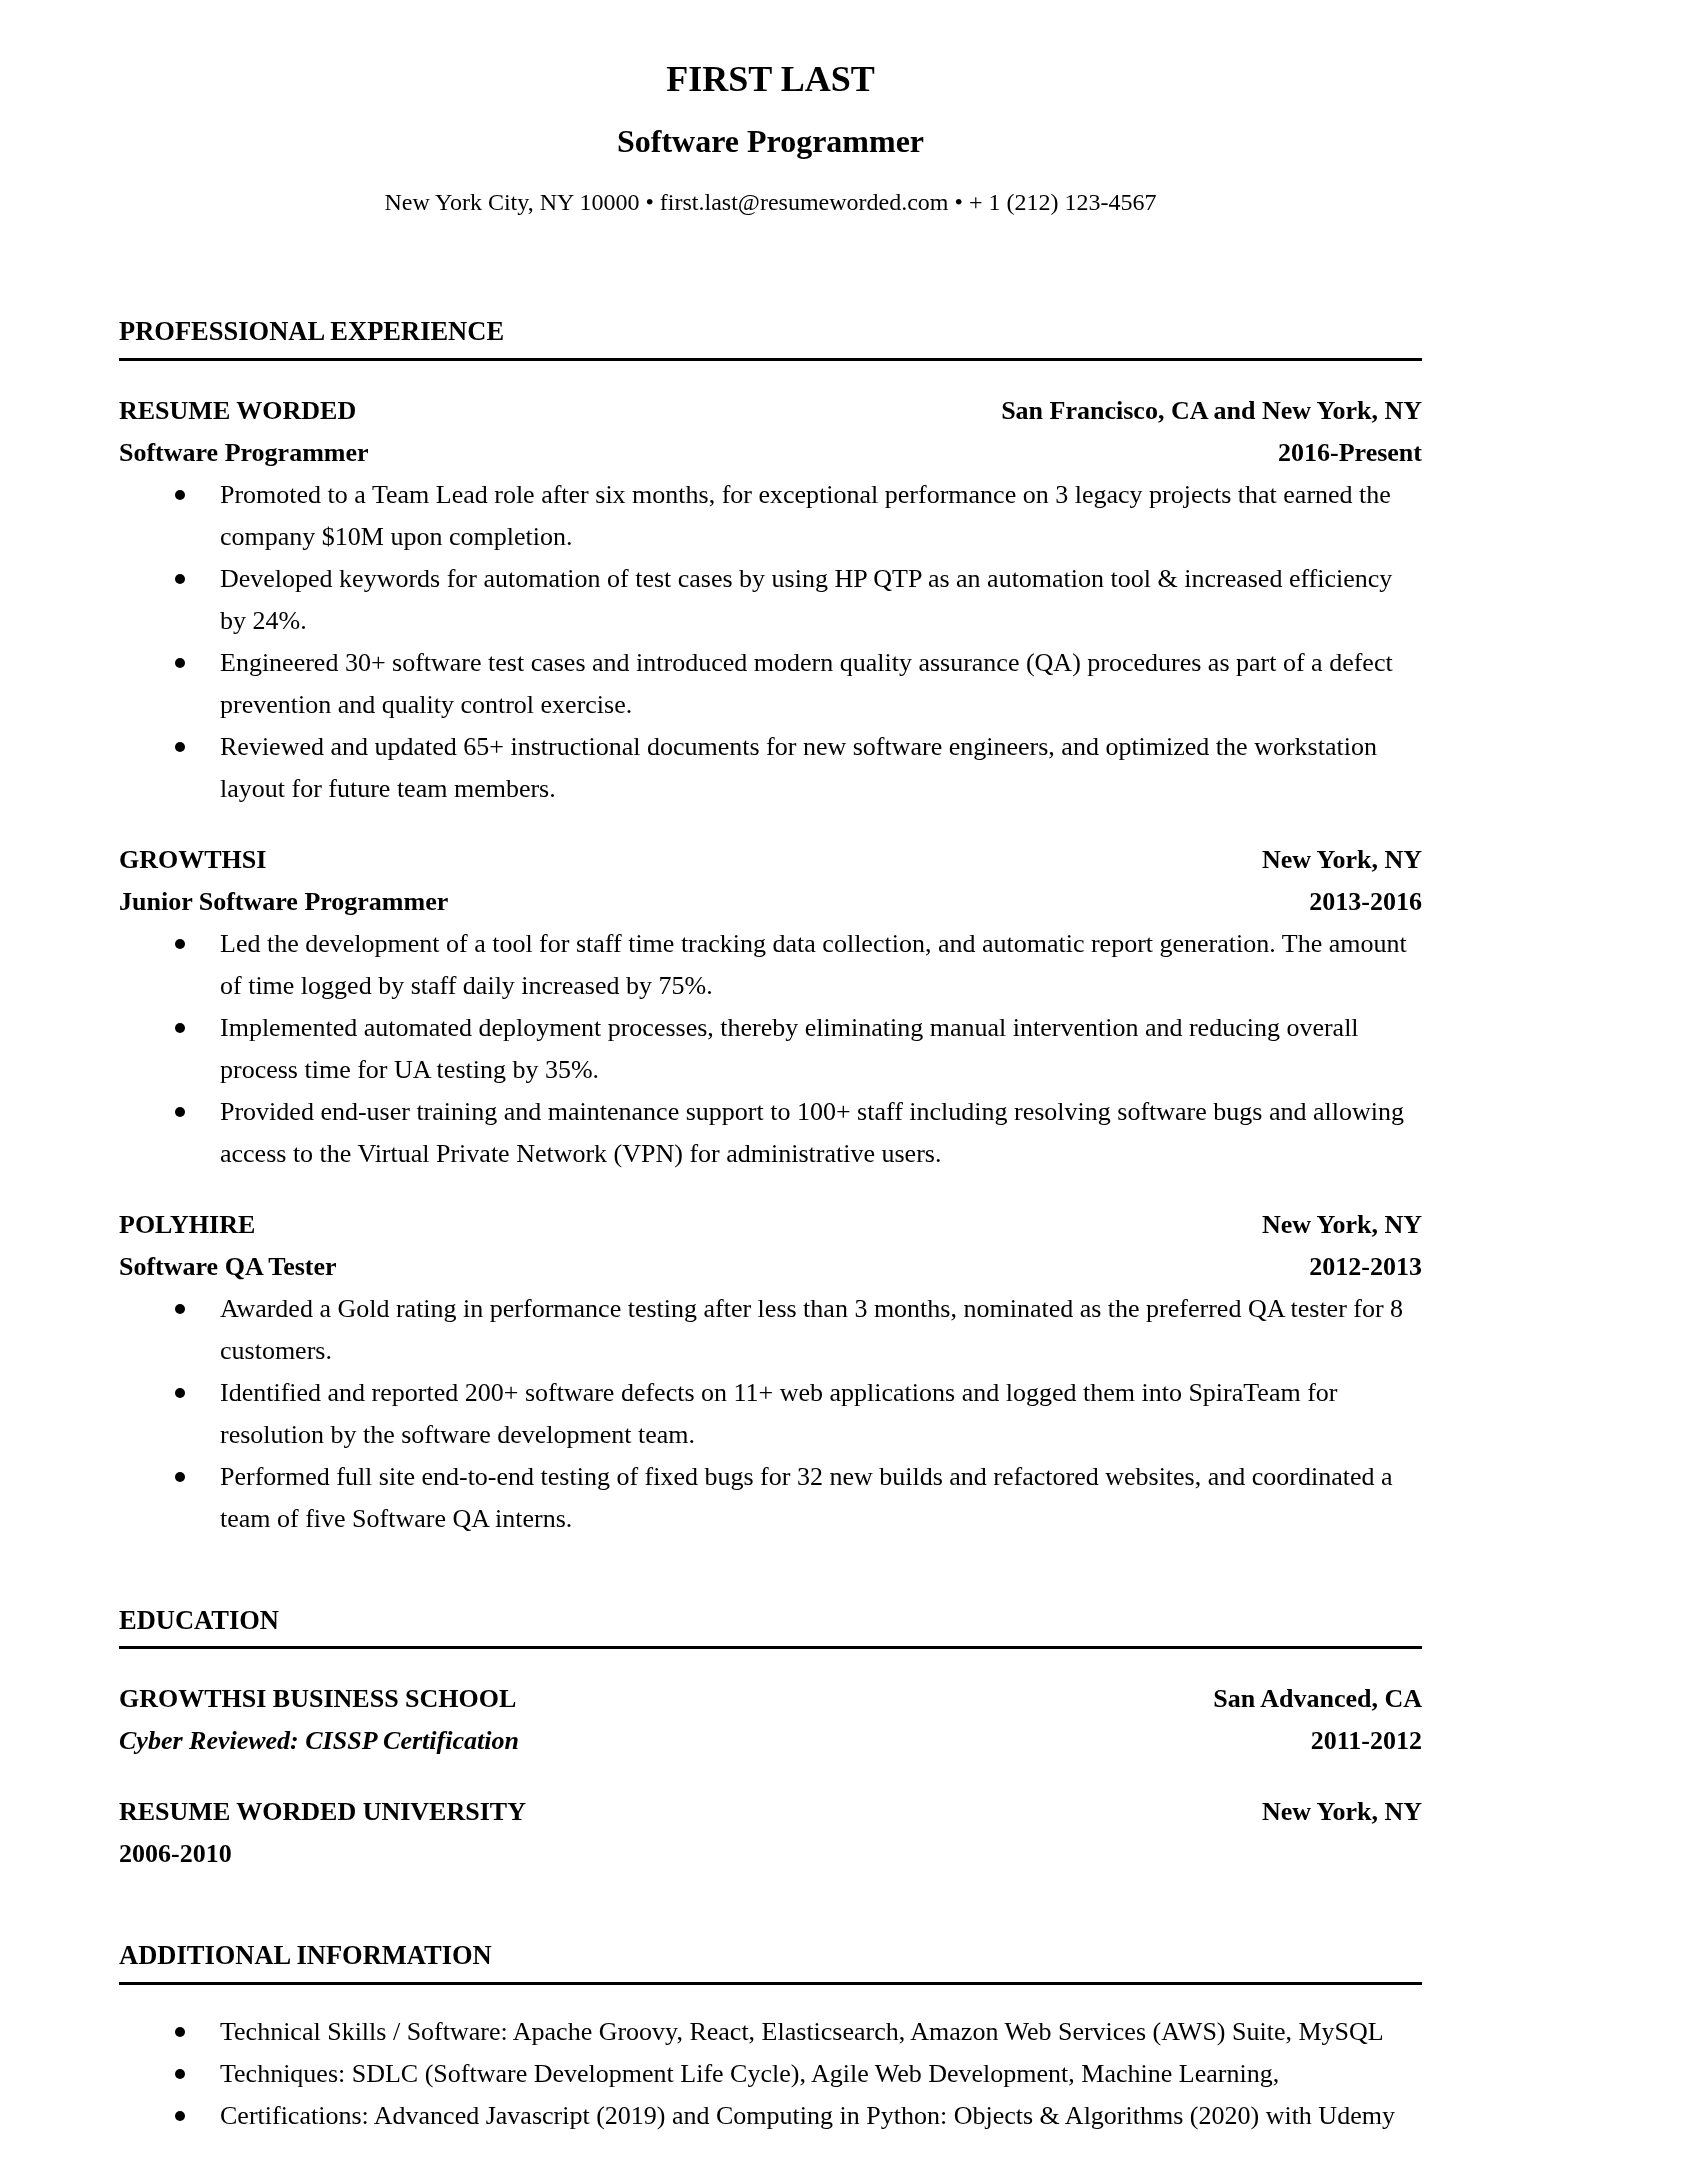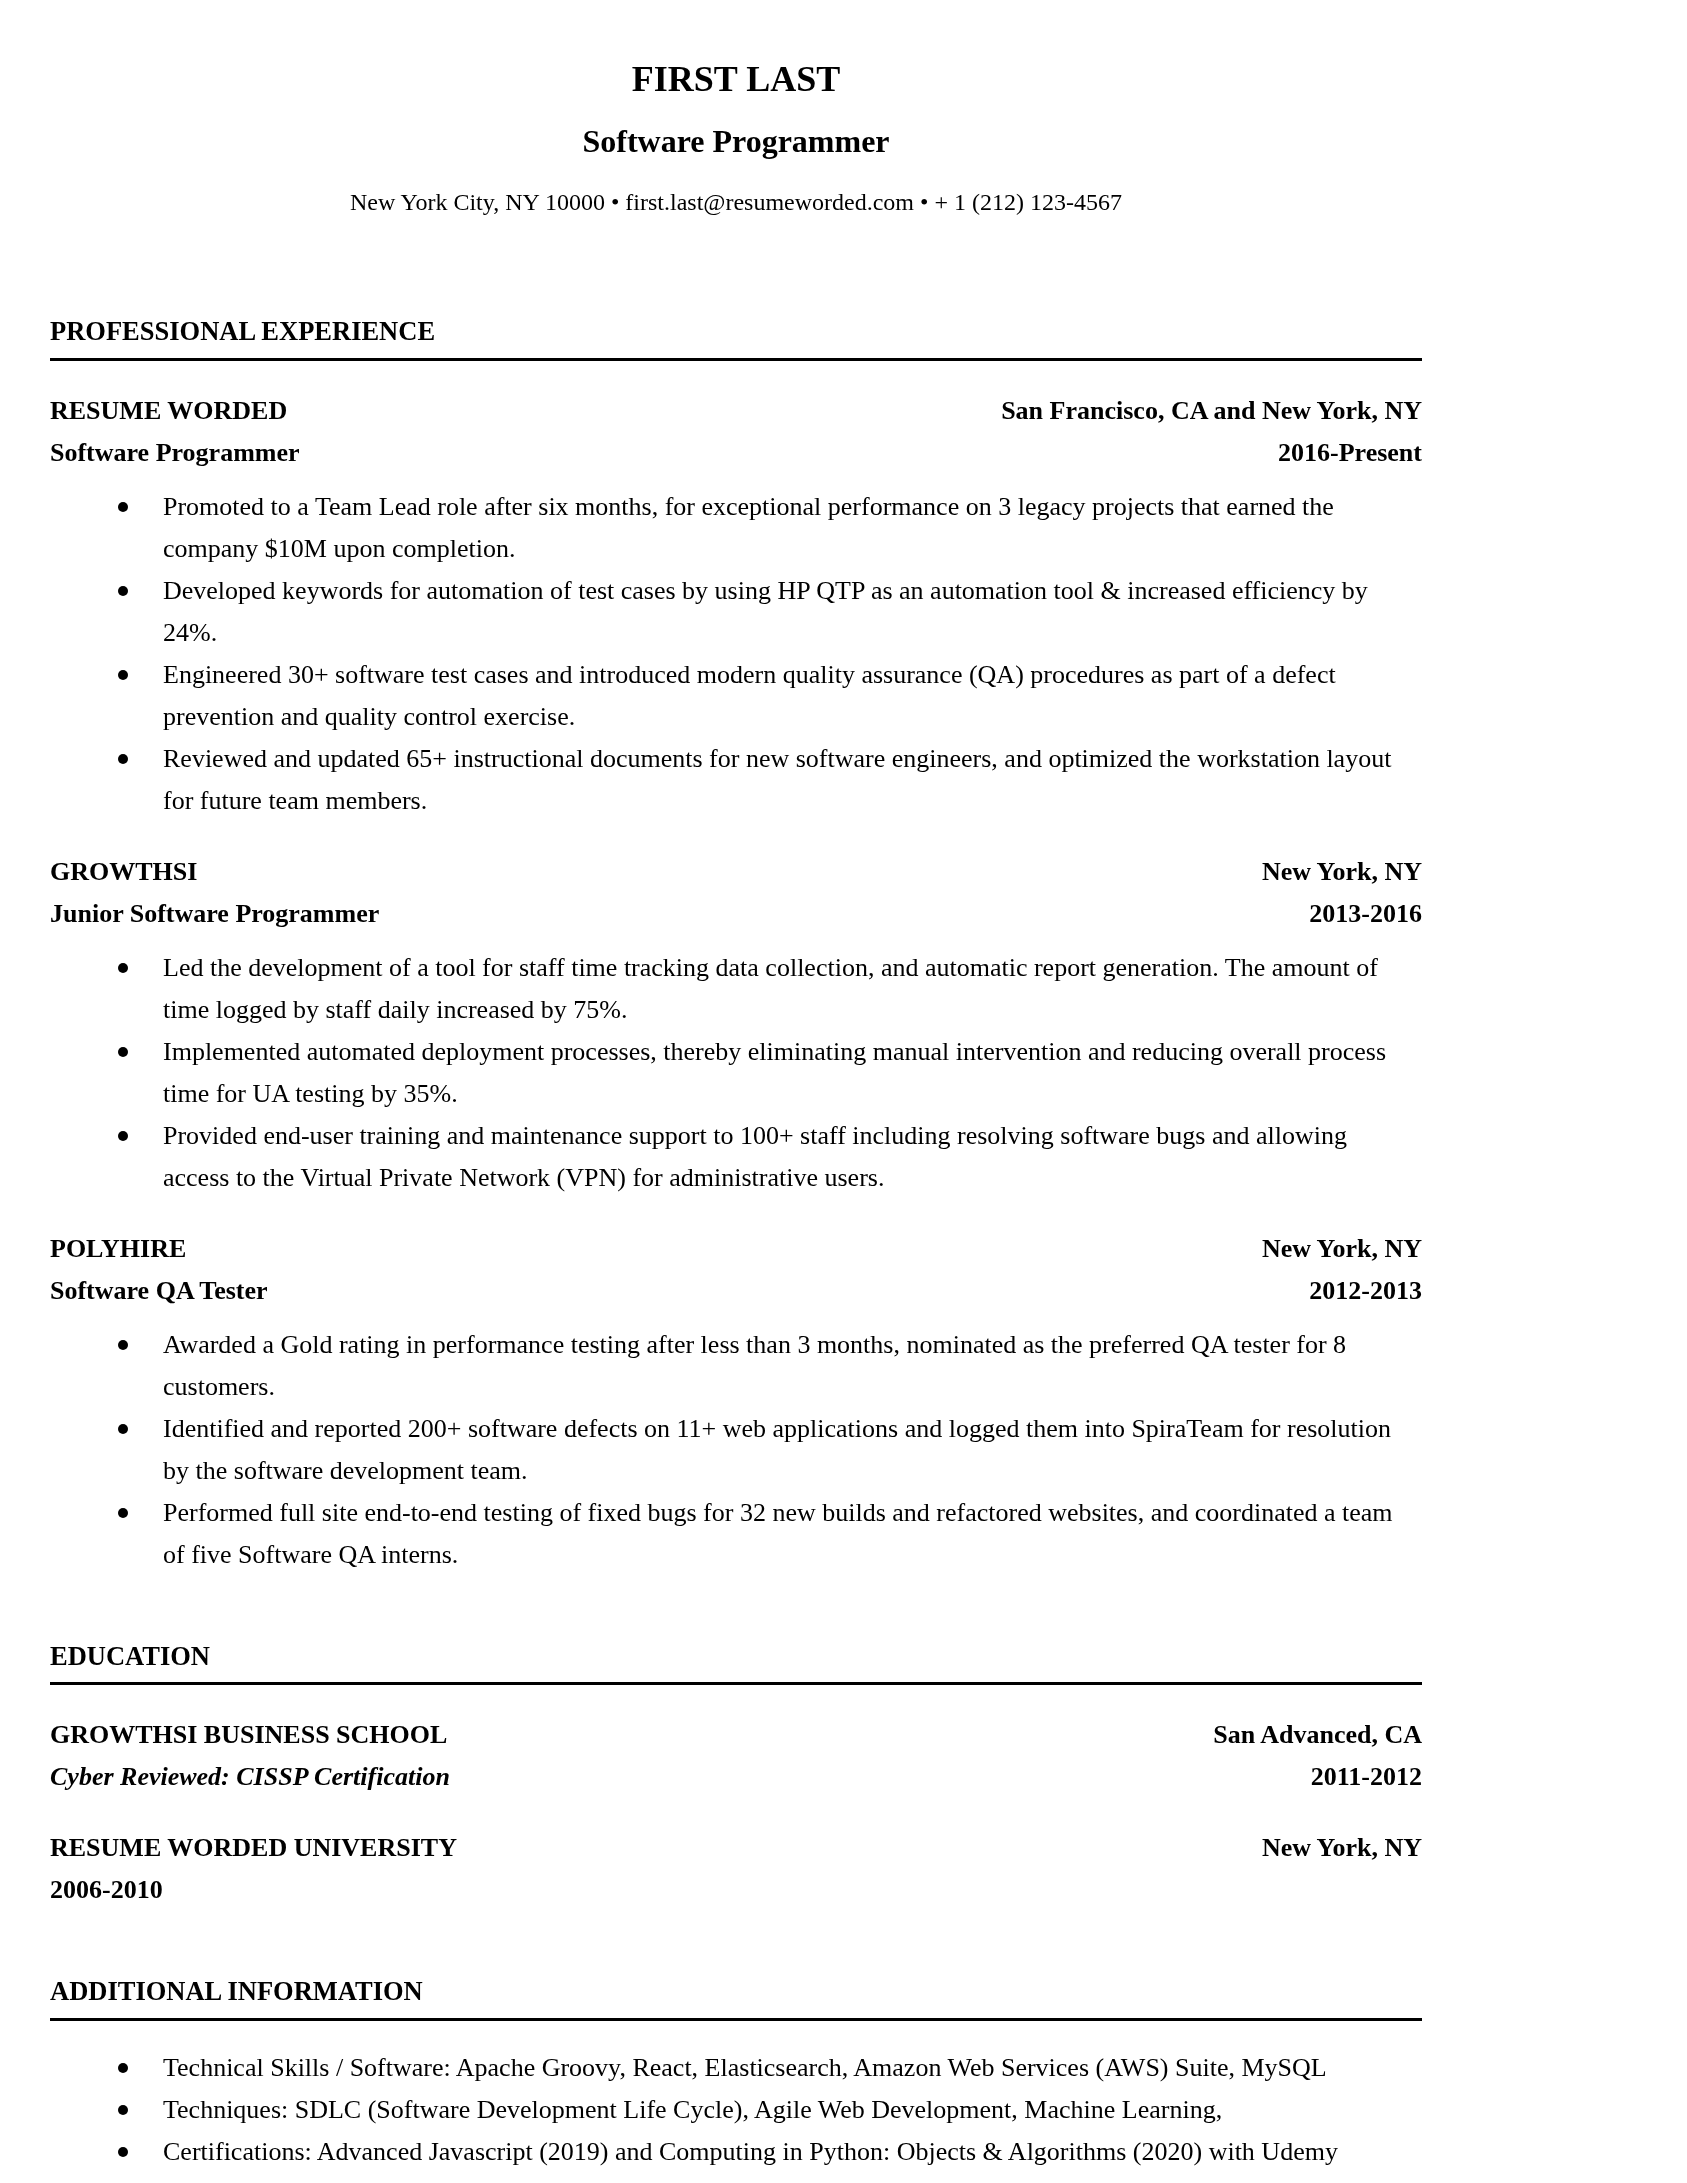--- a/index.html
+++ b/index.html
@@ -10,21 +10,21 @@
   body {
     width: 1687px;
     height: 2183px;
     font-family: "Liberation Serif", serif;
     color: #000000;
   }
   .page {
     box-sizing: border-box;
     width: 1541px;
     height: 2183px;
-    padding: 57px 119px 0 50px;
+    padding: 57px 119px 0 119px;
     background: #ffffff;
     overflow: hidden;
   }
 
   
   .header { text-align: center; }
   .name {
     font-size: 36px;
     font-weight: 700;
     line-height: 44px;
@@ -64,21 +64,21 @@
     font-size: 26px;
     font-weight: 700;
     line-height: 42px;
   }
   .entry-row .right { text-align: right; white-space: nowrap; }
   .degree { font-style: italic; }
 
   
   .bullets {
     list-style: none;
-    margin: 12px;
+    margin: 0;
     padding: 0;
     font-size: 26px;
     line-height: 42px;
   }
   .bullets li {
     position: relative;
     padding-left: 101px;
   }
   .bullets li::before {
     content: "";

